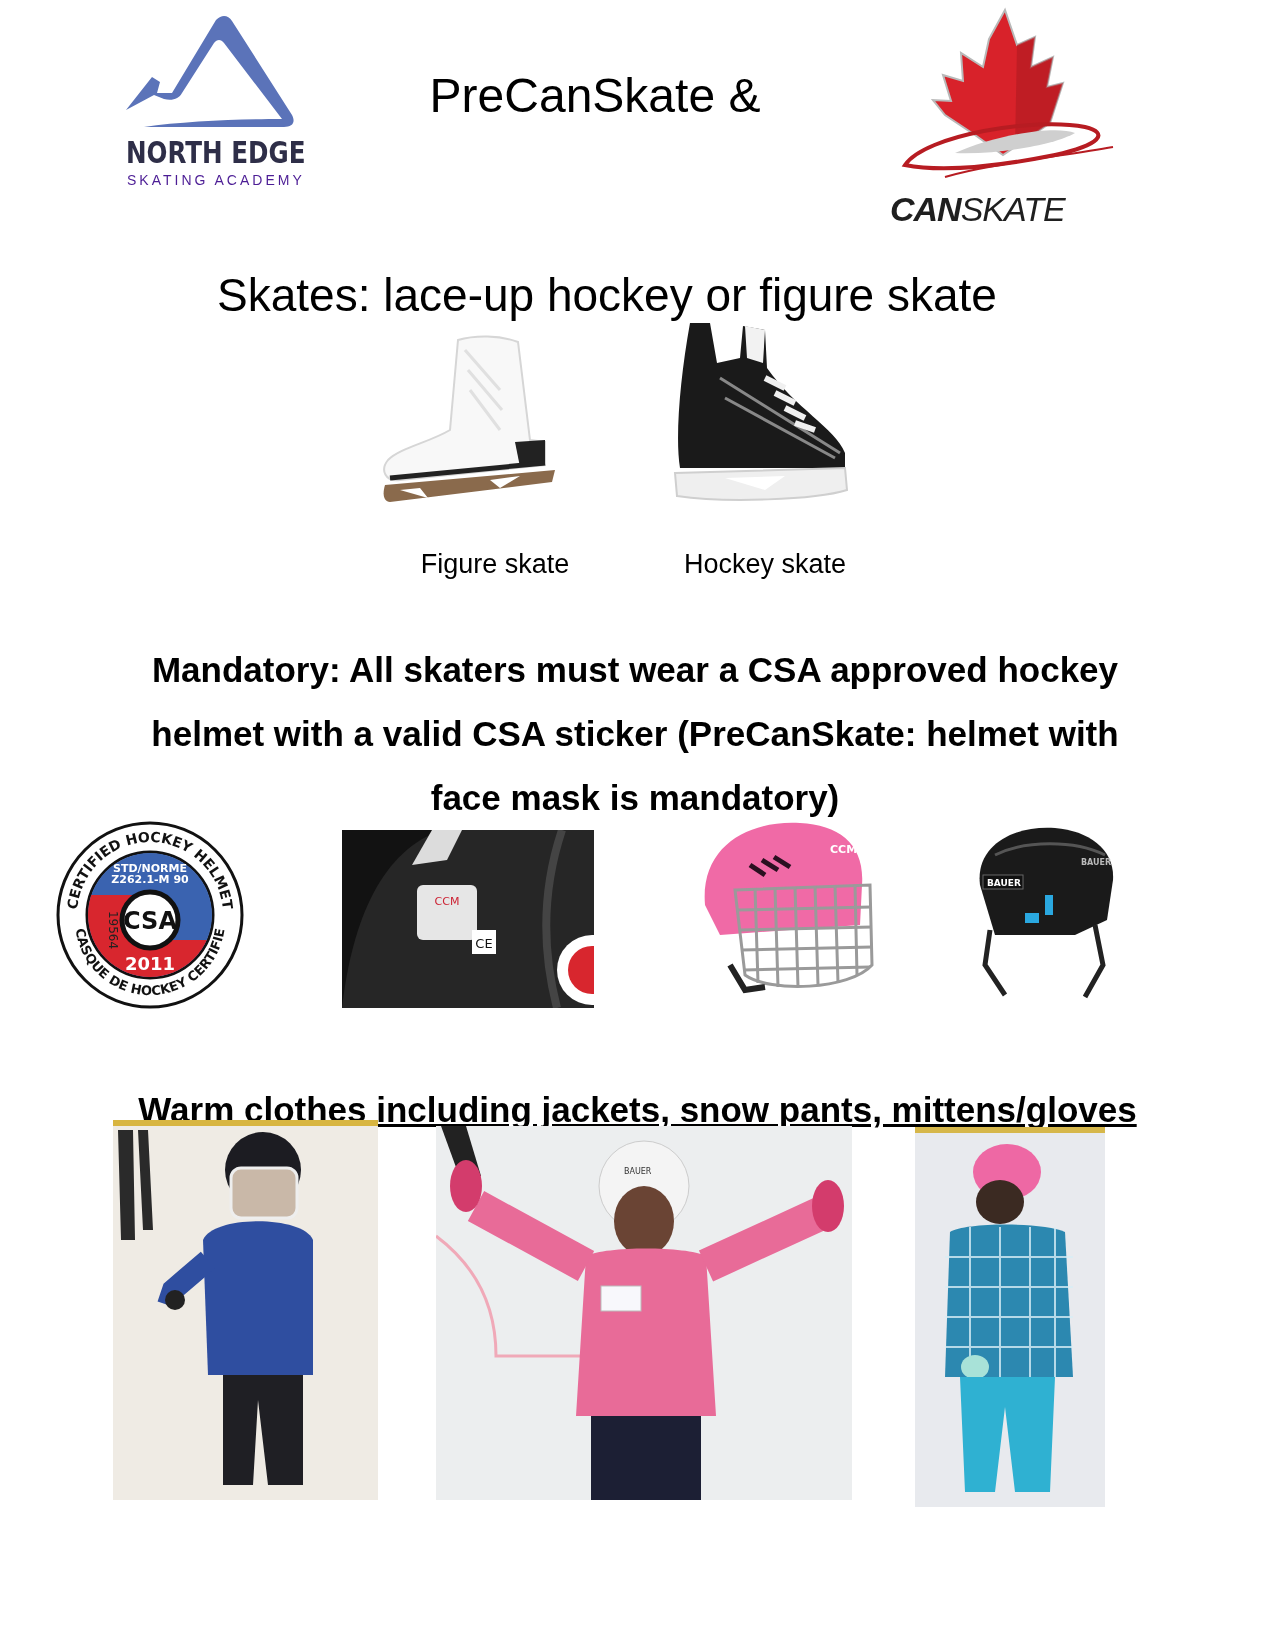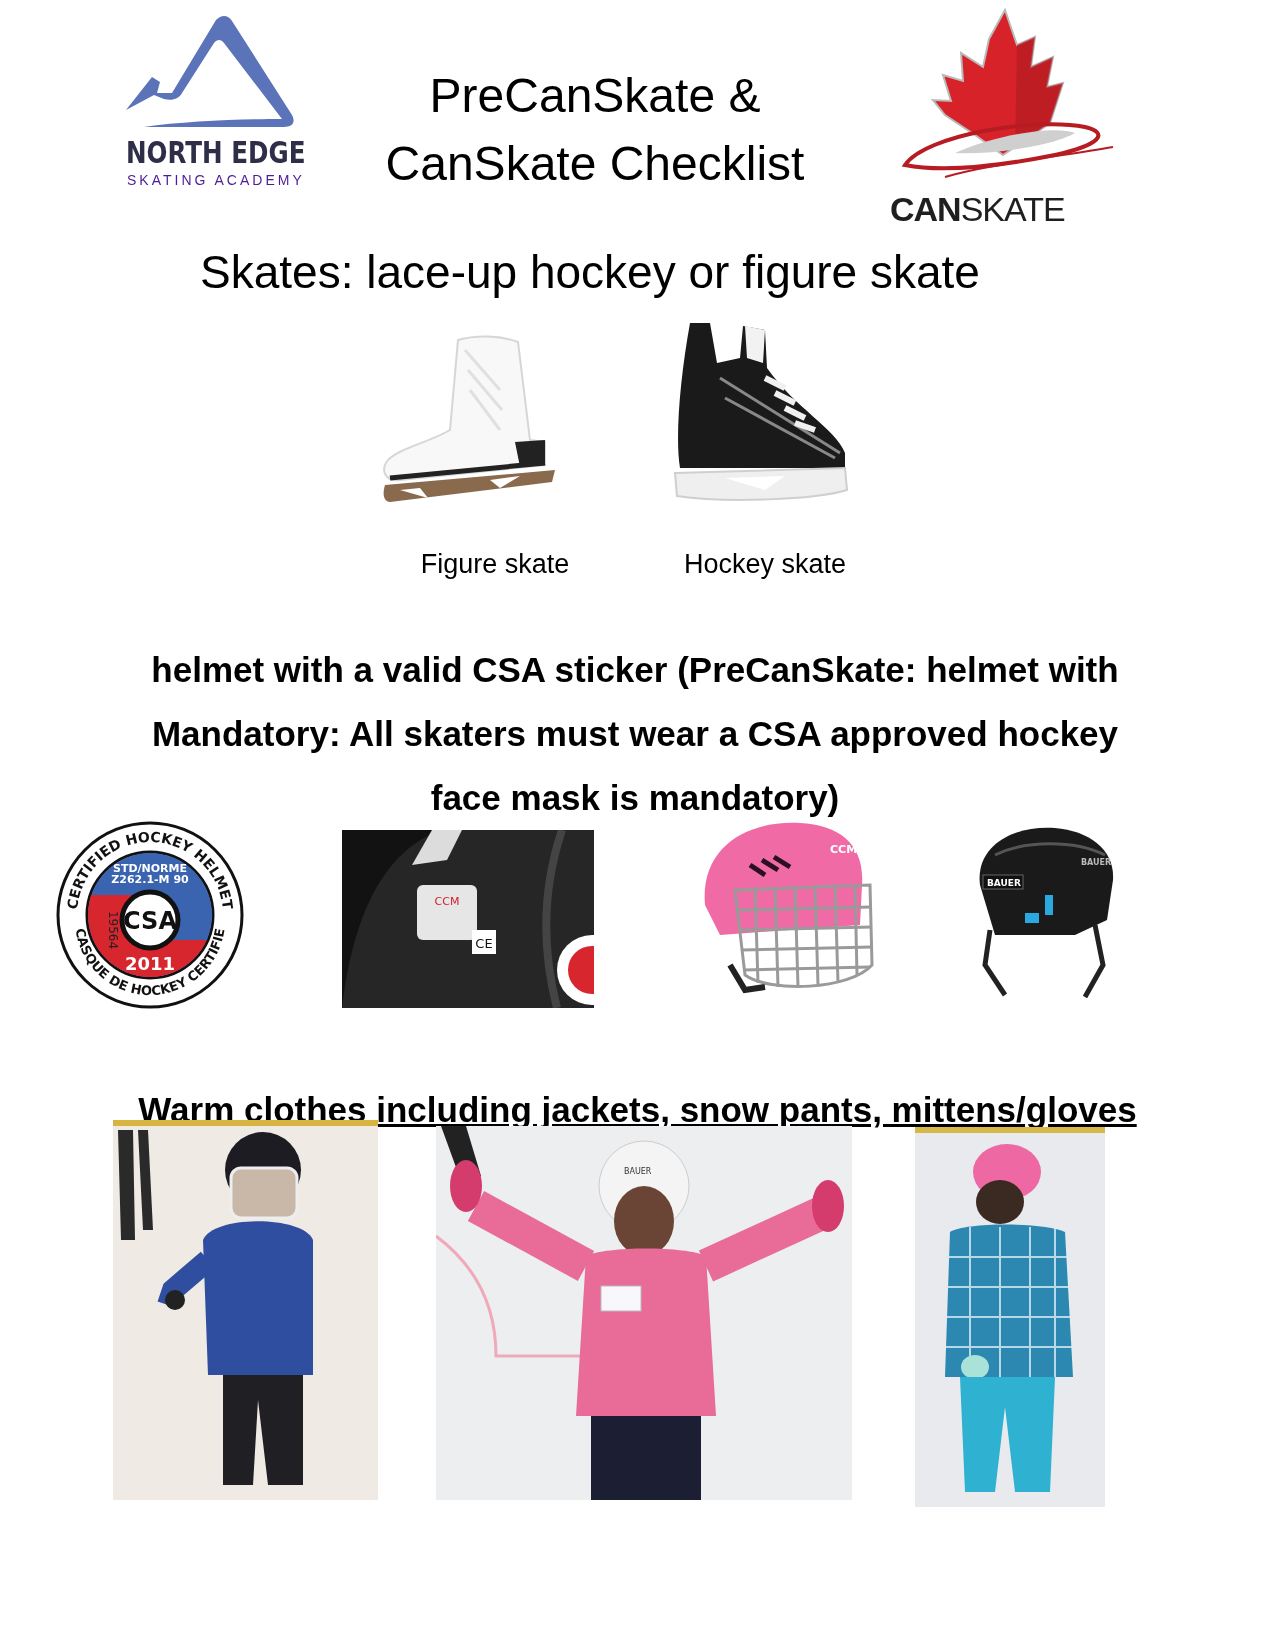--- a/index.html
+++ b/index.html
@@ -1,21 +1,21 @@
 <!DOCTYPE html>
 <html><head>
 <meta charset="utf-8">
 <style>
   html, body { margin: 0; padding: 0; background: #ffffff; }
   body { width: 1275px; height: 1650px; position: relative; overflow: hidden;
          font-family: "Liberation Sans", "DejaVu Sans", sans-serif; color: #000; }
   .abs { position: absolute; }
   .title { left: 360px; top: 62px; width: 470px; text-align: center; font-weight: normal;
            font-size: 48px; line-height: 68px; }
-  .subtitle { left: 0; width: 1180px; top: 242px; text-align: center; font-size: 46px; line-height: 60px; }
+  .subtitle { left: 0; width: 1180px; top: 265px; text-align: center; font-size: 46px; line-height: 60px; padding-left: 17px; }
   .caption { font-size: 27px; line-height: 32px; text-align: center; }
   .mandatory { left: 60px; width: 1150px; top: 638px; text-align: center; font-weight: bold;
                font-size: 35px; line-height: 64px; }
   .warm { left: 0; width: 1275px; top: 1085px; text-align: center; font-weight: bold;
           font-size: 35px; line-height: 50px; text-decoration: underline; }
   .photo { overflow: hidden; }
   .ne-name { font-weight: bold; font-size: 30px; letter-spacing: 0px; color: #2e2e48;
              font-family: "DejaVu Sans", sans-serif; transform: scaleX(0.82); transform-origin: left; }
   .ne-sub { font-size: 14px; letter-spacing: 3px; color: #4c1d95; }
   .canskate-word { font-size: 34px; color: #1f1f1f; letter-spacing: -1px; }
@@ -27,32 +27,31 @@
 <div class="abs" style="left:100px;top:15px;width:180px;height:175px;margin-left:24px;">
   <svg width="175" height="115" viewBox="0 0 175 115" style="position:absolute;left:0;top:0;">
     <path d="M2 95 L28 62 L36 67 L33 78 L48 78 L92 5 C98 -1 104 0 108 6 L168 100 C172 108 168 112 160 112 L20 112 C60 106 120 104 158 104 L100 28 C97 24 93 24 90 28 L58 78 C55 84 48 86 40 84 L30 80 Z" fill="#5b73b9"></path>
   </svg>
   <div class="abs ne-name" style="left:2px;top:120px;white-space:nowrap;">NORTH EDGE</div>
   <div class="abs ne-sub" style="left:3px;top:157px;white-space:nowrap;">SKATING ACADEMY</div>
 </div>
 
 <div class="abs title">
   <div>PreCanSkate &amp;</div>
-  <div>CanSkate Checklist</div>
 </div>
 
 <div class="abs" style="left:885px;top:5px;width:230px;height:225px;">
   <svg width="230" height="180" viewBox="0 0 230 180" style="position:absolute;left:0;top:0;">
     <path d="M120 5 L132 40 L150 32 L146 62 L168 52 L162 82 L178 78 L165 118 L130 142 L118 150 L90 130 L60 110 L48 95 L66 96 L58 70 L78 76 L76 48 L98 62 L104 34 Z" fill="#d8222a" stroke="#b9b9b9" stroke-width="2"></path>
     <path d="M130 142 L165 118 L178 78 L162 82 L168 52 L146 62 L150 32 L132 40 Z" fill="#b51b22" opacity="0.7"></path>
     <path d="M20 160 C40 130 150 112 200 122 C225 128 215 140 170 150 C120 160 60 168 20 160 Z" fill="none" stroke="#b71c22" stroke-width="4"></path>
     <path d="M70 148 C110 130 170 120 190 128 C170 140 110 150 70 148 Z" fill="#cfcfcf"></path>
     <path d="M60 172 C100 160 170 152 228 142" fill="none" stroke="#b71c22" stroke-width="2"></path>
   </svg>
-  <div class="abs canskate-word" style="left:5px;top:185px;white-space:nowrap;">
+  <div class="abs canskate-word" style="left:5px;top:185px;white-space:nowrap;font-style:italic;">
     <b>CAN</b><span>SKATE</span>
   </div>
 </div>
 
 <div class="abs subtitle">Skates: lace-up hockey or figure skate</div>
 
 <div class="abs" style="left:380px;top:330px;width:180px;height:180px;">
   <svg width="180" height="180" viewBox="0 0 180 180">
     <path d="M78 10 C95 5 120 5 138 12 L150 110 L165 112 L165 135 L20 150 C5 152 0 140 8 130 C20 118 50 112 70 100 Z" fill="#f8f8f8" stroke="#d6d6d6" stroke-width="2"></path>
     <path d="M85 20 L120 60 M88 40 L122 80 M90 60 L120 100" stroke="#e0e0e0" stroke-width="3"></path>
@@ -70,22 +69,22 @@
     <path d="M100 60 L120 70 M110 75 L130 85 M120 90 L140 100 M130 105 L150 112" stroke="#f0f0f0" stroke-width="6"></path>
     <path d="M10 155 L180 150 L182 172 C150 182 60 185 12 178 Z" fill="#efefef" stroke="#cfcfcf" stroke-width="2"></path>
     <path d="M60 160 L120 158 L100 172 Z" fill="#fff"></path>
   </svg>
 </div>
 
 <div class="abs caption" style="left:405px;top:548px;width:180px;">Figure skate</div>
 <div class="abs caption" style="left:670px;top:548px;width:190px;">Hockey skate</div>
 
 <div class="abs mandatory">
+  <div>Mandatory: All skaters must wear a CSA approved hockey</div>
   <div>helmet with a valid CSA sticker (PreCanSkate: helmet with</div>
-  <div>Mandatory: All skaters must wear a CSA approved hockey</div>
   <div>face mask is mandatory)</div>
 </div>
 
 <div class="abs" style="left:55px;top:820px;width:190px;height:190px;">
   <svg width="190" height="190" viewBox="0 0 190 190">
     <defs>
       <path id="arcTop" d="M22 95 A73 73 0 0 1 168 95"></path>
       <path id="arcBot" d="M20 100 A75 75 0 0 0 170 100"></path>
       <clipPath id="inner">
           <circle cx="95" cy="95" r="62"></circle>

